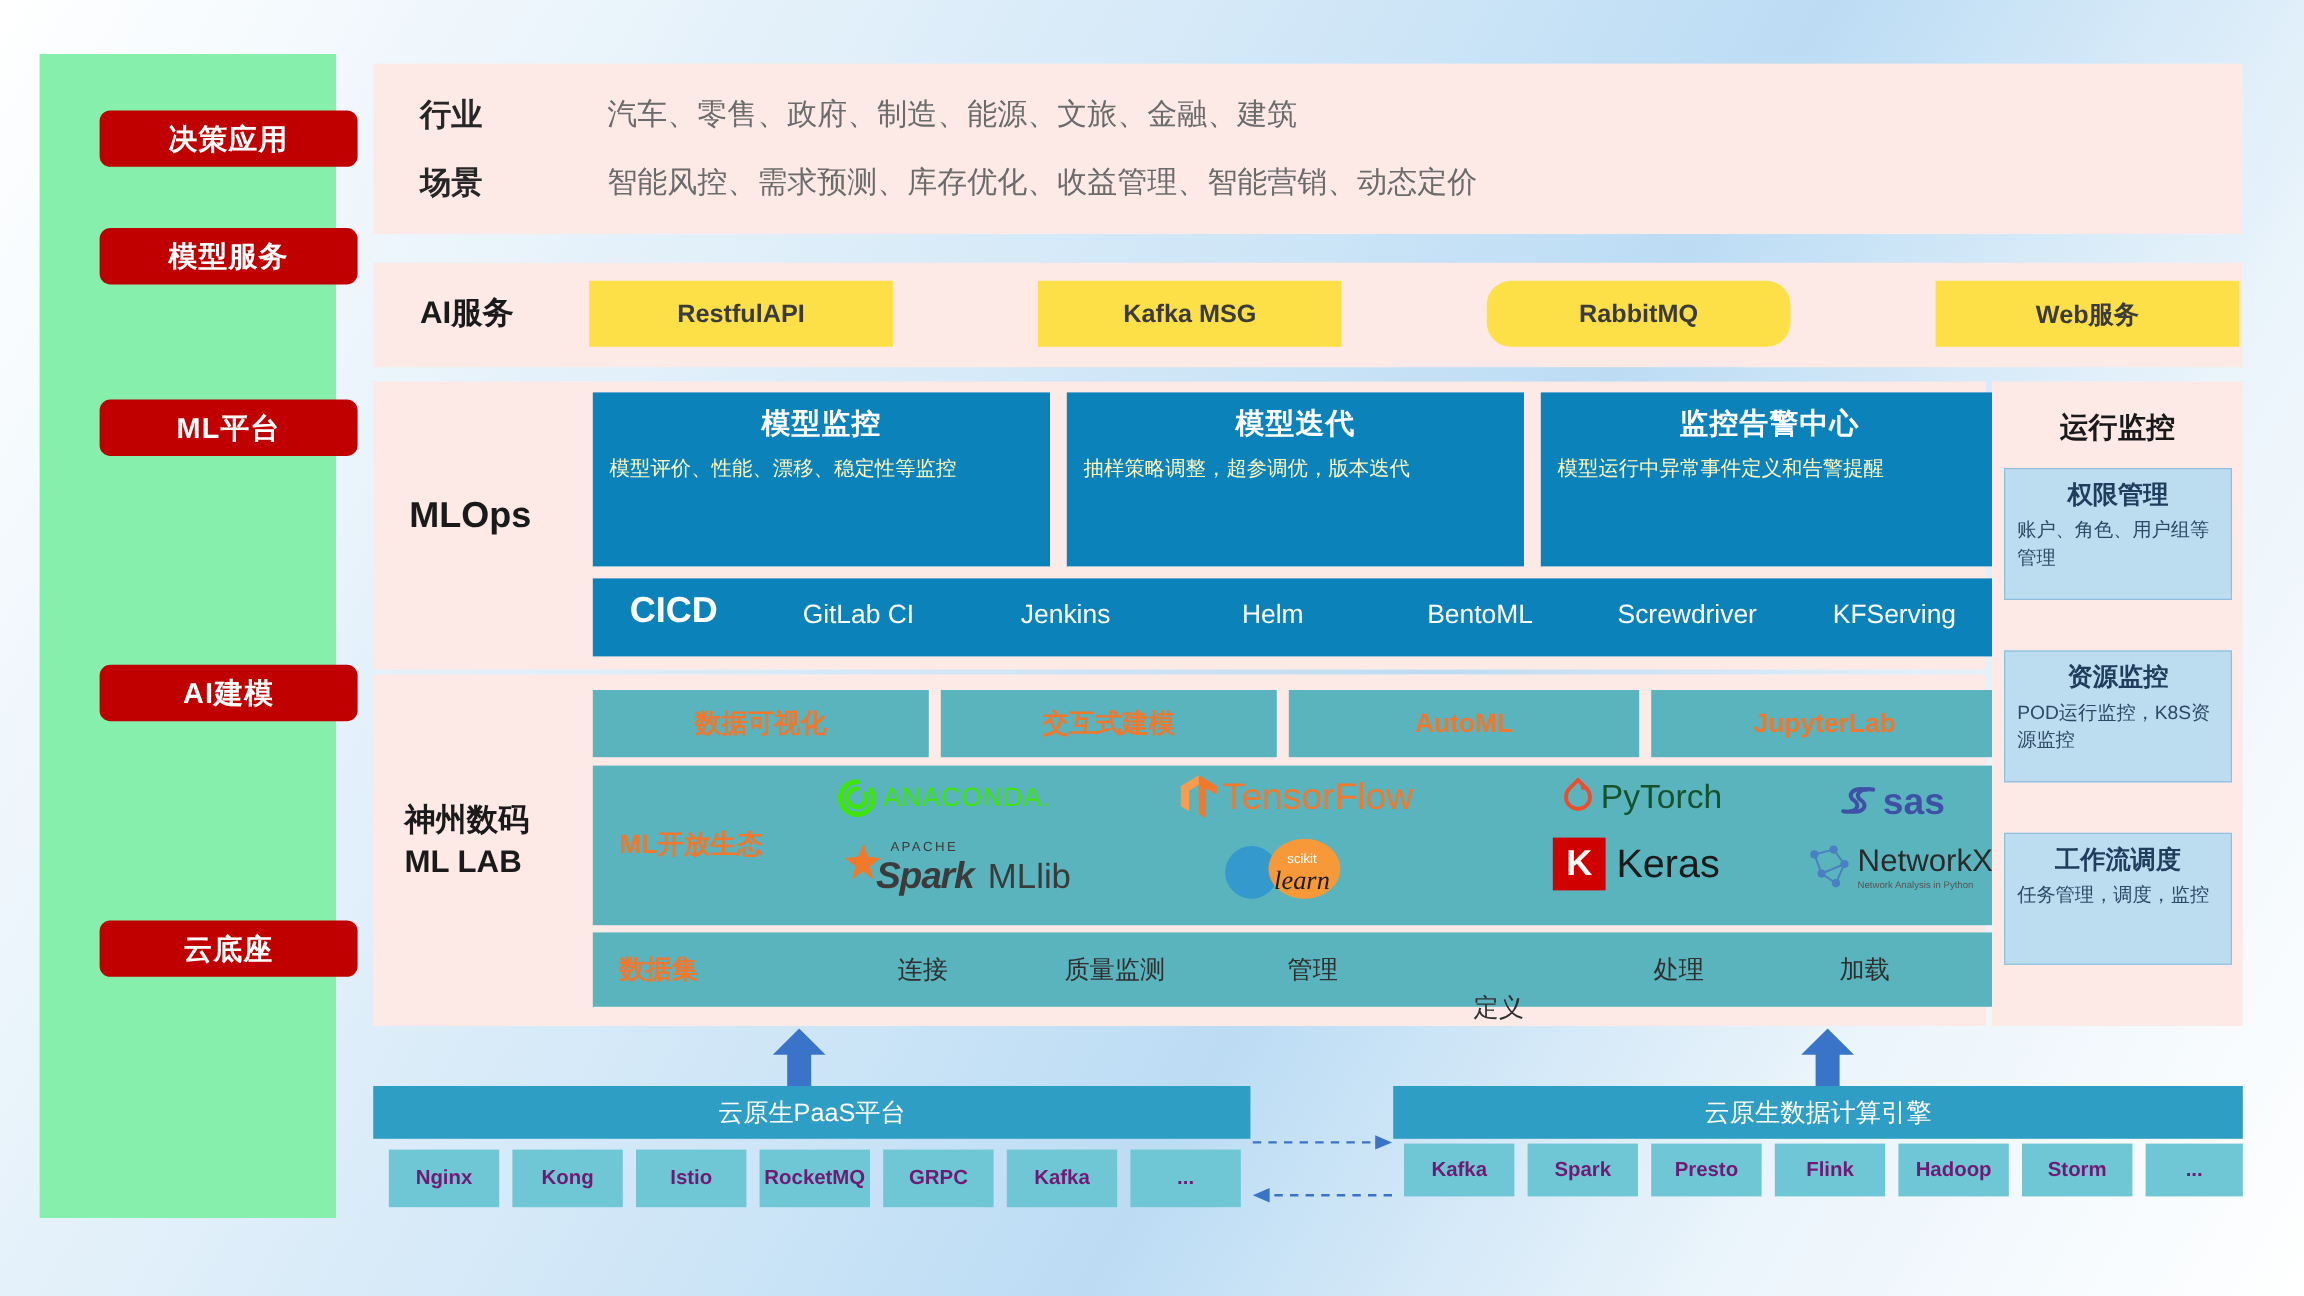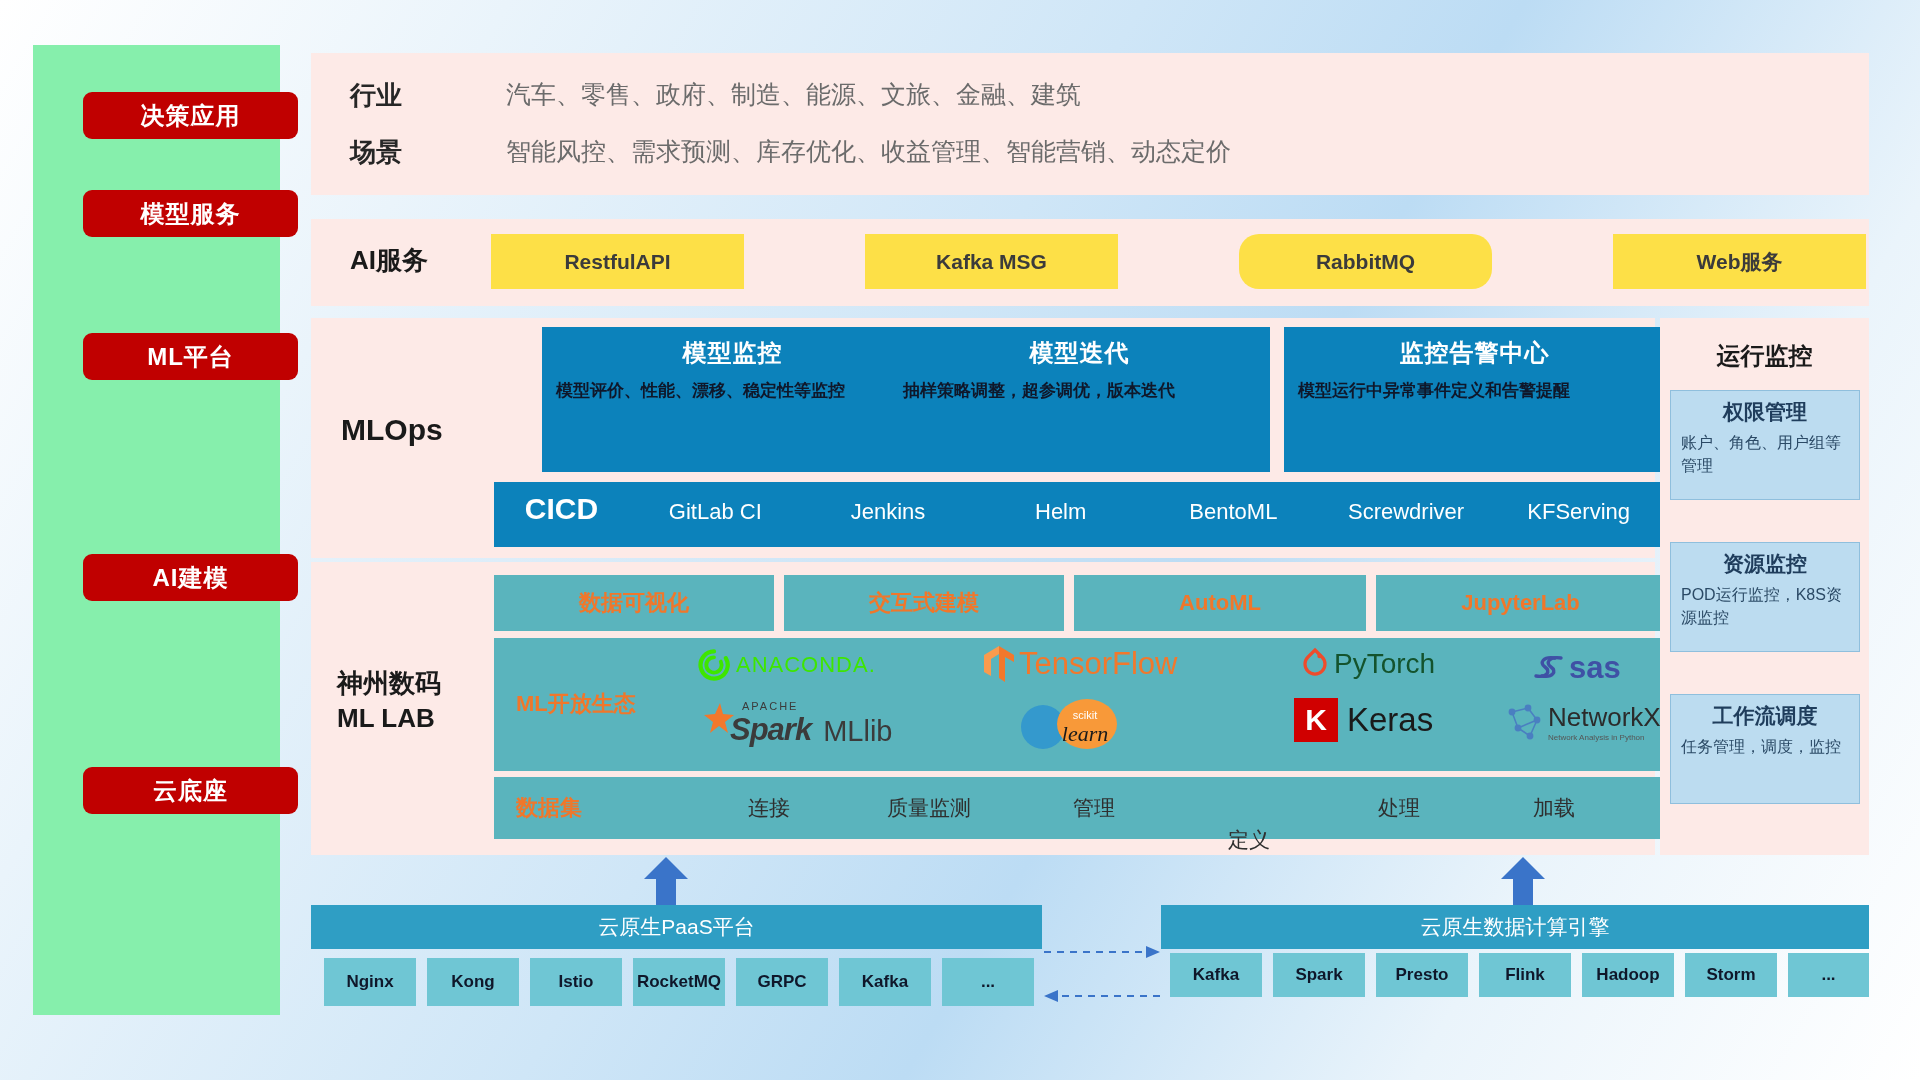--- a/index.html
+++ b/index.html
@@ -41,21 +41,21 @@
   
   .bluecard {
     position:absolute; background:#0c82bb; color:#fff;
     padding:10px 14px 8px 14px; overflow:hidden;
   }
   .bluecard .t {
     font-size:24px; font-weight:bold; text-align:center; display:block;
     margin-bottom:10px; letter-spacing:1px;
   }
   .bluecard .d {
-    font-size:17px; line-height:1.45; color:#0f172a; display:block;font-weight:bold;
+    font-size:17px; line-height:1.45; color:#fef9c3; display:block;
   }
 
   .cicd {
     position:absolute; background:#0c82bb; overflow:hidden;
     display:flex; align-items:flex-start;
   }
   .cicd-title {
     color:#fff; font-size:30px; font-weight:bold; width:135px;
     text-align:center; flex:0 0 135px; padding-top:10px;
   }
@@ -96,21 +96,21 @@
   .rcard .rd {
     display:block; font-size:16px; color:#2b4a66; line-height:1.42;
   }
 
   
   .cloudbar {
     position:absolute; background:#2f9ec4; color:#fff;
     font-size:21px; display:flex; align-items:center; justify-content:center;
   }
   .cloudchip {
-    position:absolute; background:#6fc6d4; color:#0f172a;
+    position:absolute; background:#6fc6d4; color:#701a75;
     font-size:17px; font-weight:bold;
     display:flex; align-items:center; justify-content:center;
     text-align:center; line-height:1.15; padding:2px;
   }
   .uparrow { position:absolute; }
 
   
   .logo { position:absolute; display:flex; align-items:center; }
   .logotext { font-family:"Liberation Sans", sans-serif; }
 </style>
@@ -139,21 +139,21 @@
 
     <div class="graybox" style="left:180px; top:15px; width:253px; height:55px;">RestfulAPI</div>
     <div class="graybox" style="left:554px; top:15px; width:253px; height:55px;">Kafka MSG</div>
     <div class="graybox" style="left:928px; top:15px; width:253px; height:55px;border-radius:20px;">RabbitMQ</div>
     <div class="graybox" style="left:1302px; top:15px; width:253px; height:55px;">Web服务</div>
   </div>
 
   <div class="panel" style="left:311px; top:318px; width:1344px; height:240px;">
     <div style="position:absolute; left:30px; top:95px; font-size:30px; font-weight:bold; color:#1a1a1a;">MLOps</div>
 
-    <div class="bluecard" style="left:183px; top:9px; width:381px; height:145px;margin-left:48px;">
+    <div class="bluecard" style="left:183px; top:9px; width:381px; height:145px;">
       <span class="t">模型监控</span>
       <span class="d">模型评价、性能、漂移、稳定性等监控</span>
     </div>
     <div class="bluecard" style="left:578px; top:9px; width:381px; height:145px;">
       <span class="t">模型迭代</span>
       <span class="d">抽样策略调整，超参调优，版本迭代</span>
     </div>
     <div class="bluecard" style="left:973px; top:9px; width:381px; height:145px;">
       <span class="t">监控告警中心</span>
       <span class="d">模型运行中异常事件定义和告警提醒</span>

